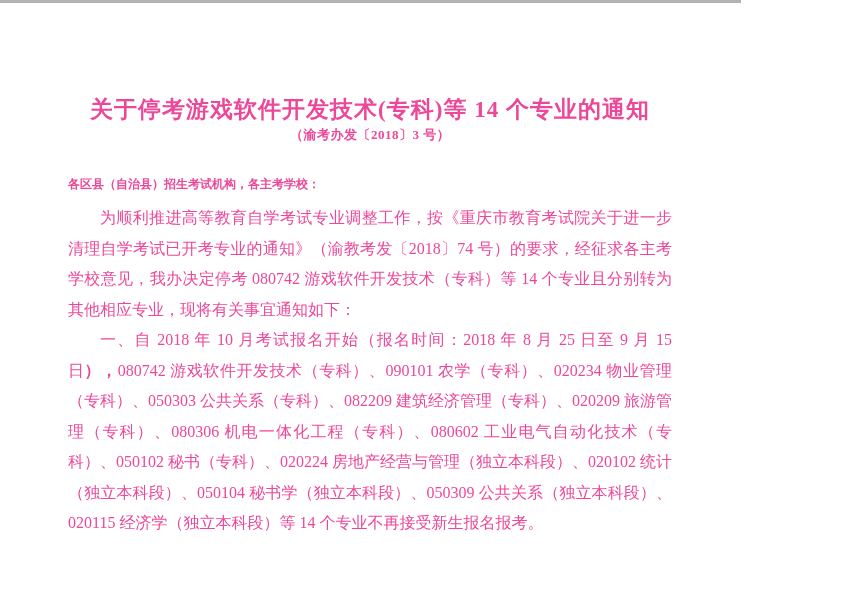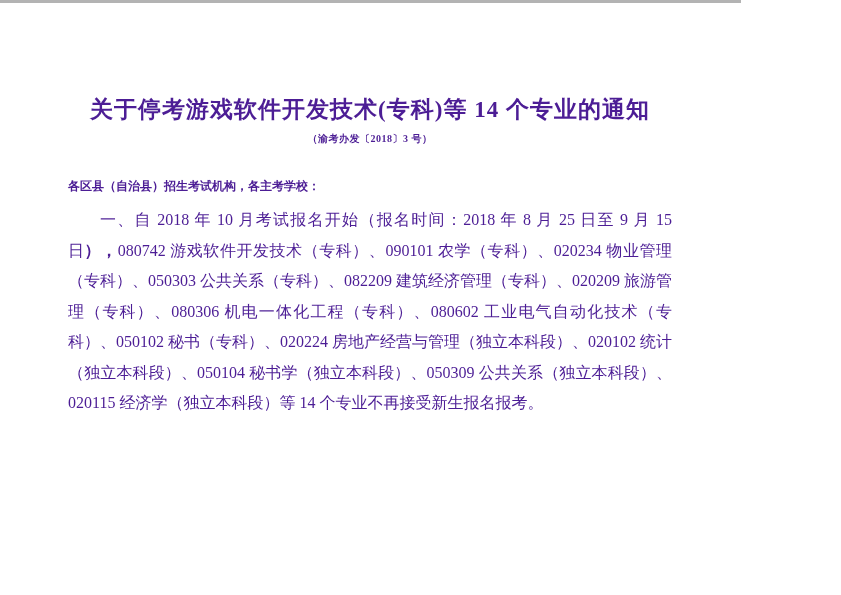--- a/index.html
+++ b/index.html
@@ -7,21 +7,21 @@
     padding: 0;
     background: #ffffff;
   }
   .page {
     position: relative;
     width: 741px;
     height: 595px;
     background: #ffffff;
     overflow: hidden;
     font-family: "Liberation Serif", "DejaVu Serif", serif;
-    color: #4c1d95;
+    color: #ec4899;
   }
   .top-edge {
     position: absolute;
     top: 0;
     left: 0;
     width: 100%;
     height: 3px;
     background: #b3b3b3;
   }
   .content {
@@ -29,23 +29,23 @@
   }
   .doc-title {
     margin: 96px 0 0 0;
     text-align: center;
     font-size: 23px;
     font-weight: bold;
     line-height: 1.25;
     letter-spacing: 1px;
   }
   .doc-number {
-    margin-top: 7px;
+    margin-top: 1px;
     text-align: center;
-    font-size: 10px;
+    font-size: 13px;
     font-weight: bold;
     letter-spacing: 0.5px;
   }
   .salutation {
     margin-top: 33px;
     font-family: "Liberation Sans", "DejaVu Sans", sans-serif;
     font-weight: bold;
     font-size: 12px;
     line-height: 1.2;
   }
@@ -67,16 +67,17 @@
 </head>
 <body>
 
 <div class="page">
   <div class="top-edge"></div>
   <div class="content">
     <h1 class="doc-title">关于停考游戏软件开发技术(专科)等 14 个专业的通知</h1>
     <div class="doc-number">（渝考办发〔2018〕3 号）</div>
     <p class="salutation">各区县（自治县）招生考试机构，各主考学校：</p>
     <div class="paragraphs">
+        <p class="para"><span class="">为顺利推进高等教育自学考试专业调整工作，按《重庆市教育考试院关于进一步清理自学考试已开考专业的通知》（渝教考发〔2018〕74 号）的要求，经征求各主考学校意见，我办决定停考 080742 游戏软件开发技术（专科）等 14 个专业且分别转为其他相应专业，现将有关事宜通知如下：</span></p>
         <p class="para"><span class="">一、自 2018 年 10 月考试报名开始（报名时间：2018 年 8 月 25 日至 9 月 15 日</span><span class="run-bold">），</span><span class="">080742 游戏软件开发技术（专科）、090101 农学（专科）、020234 物业管理（专科）、050303 公共关系（专科）、082209 建筑经济管理（专科）、020209 旅游管理（专科）、080306 机电一体化工程（专科）、080602 工业电气自动化技术（专科）、050102 秘书（专科）、020224 房地产经营与管理（独立本科段）、020102 统计（独立本科段）、050104 秘书学（独立本科段）、050309 公共关系（独立本科段）、020115 经济学（独立本科段）等 14 个专业不再接受新生报名报考。</span></p>
       </div>
   </div>
 </div>
 
 </body></html>

